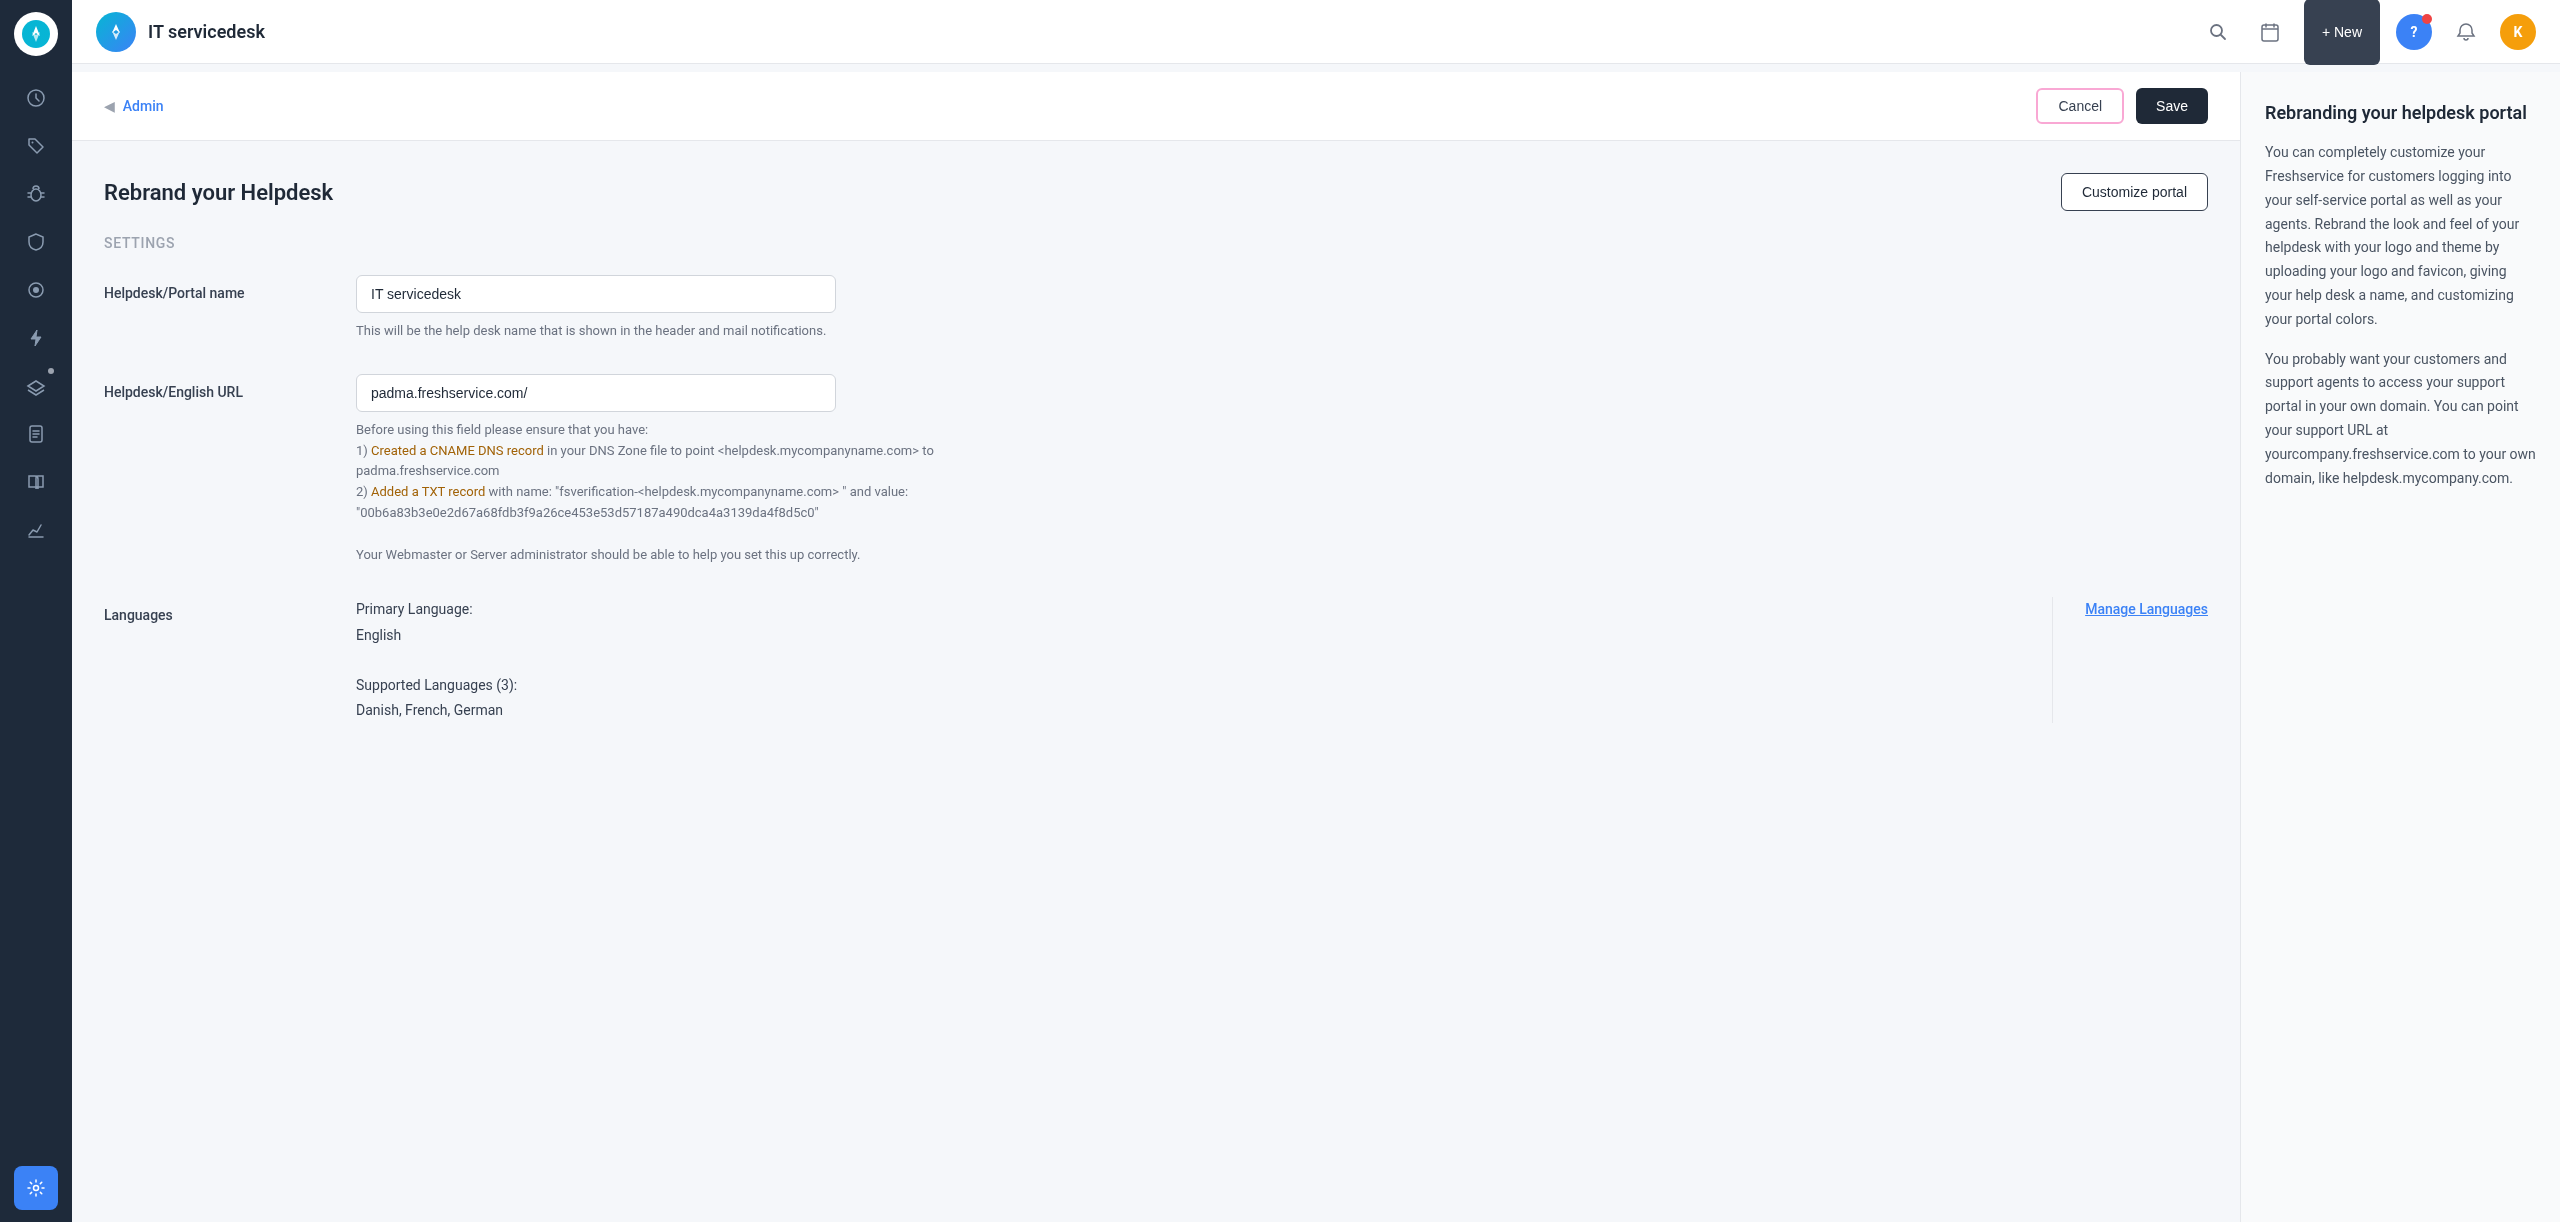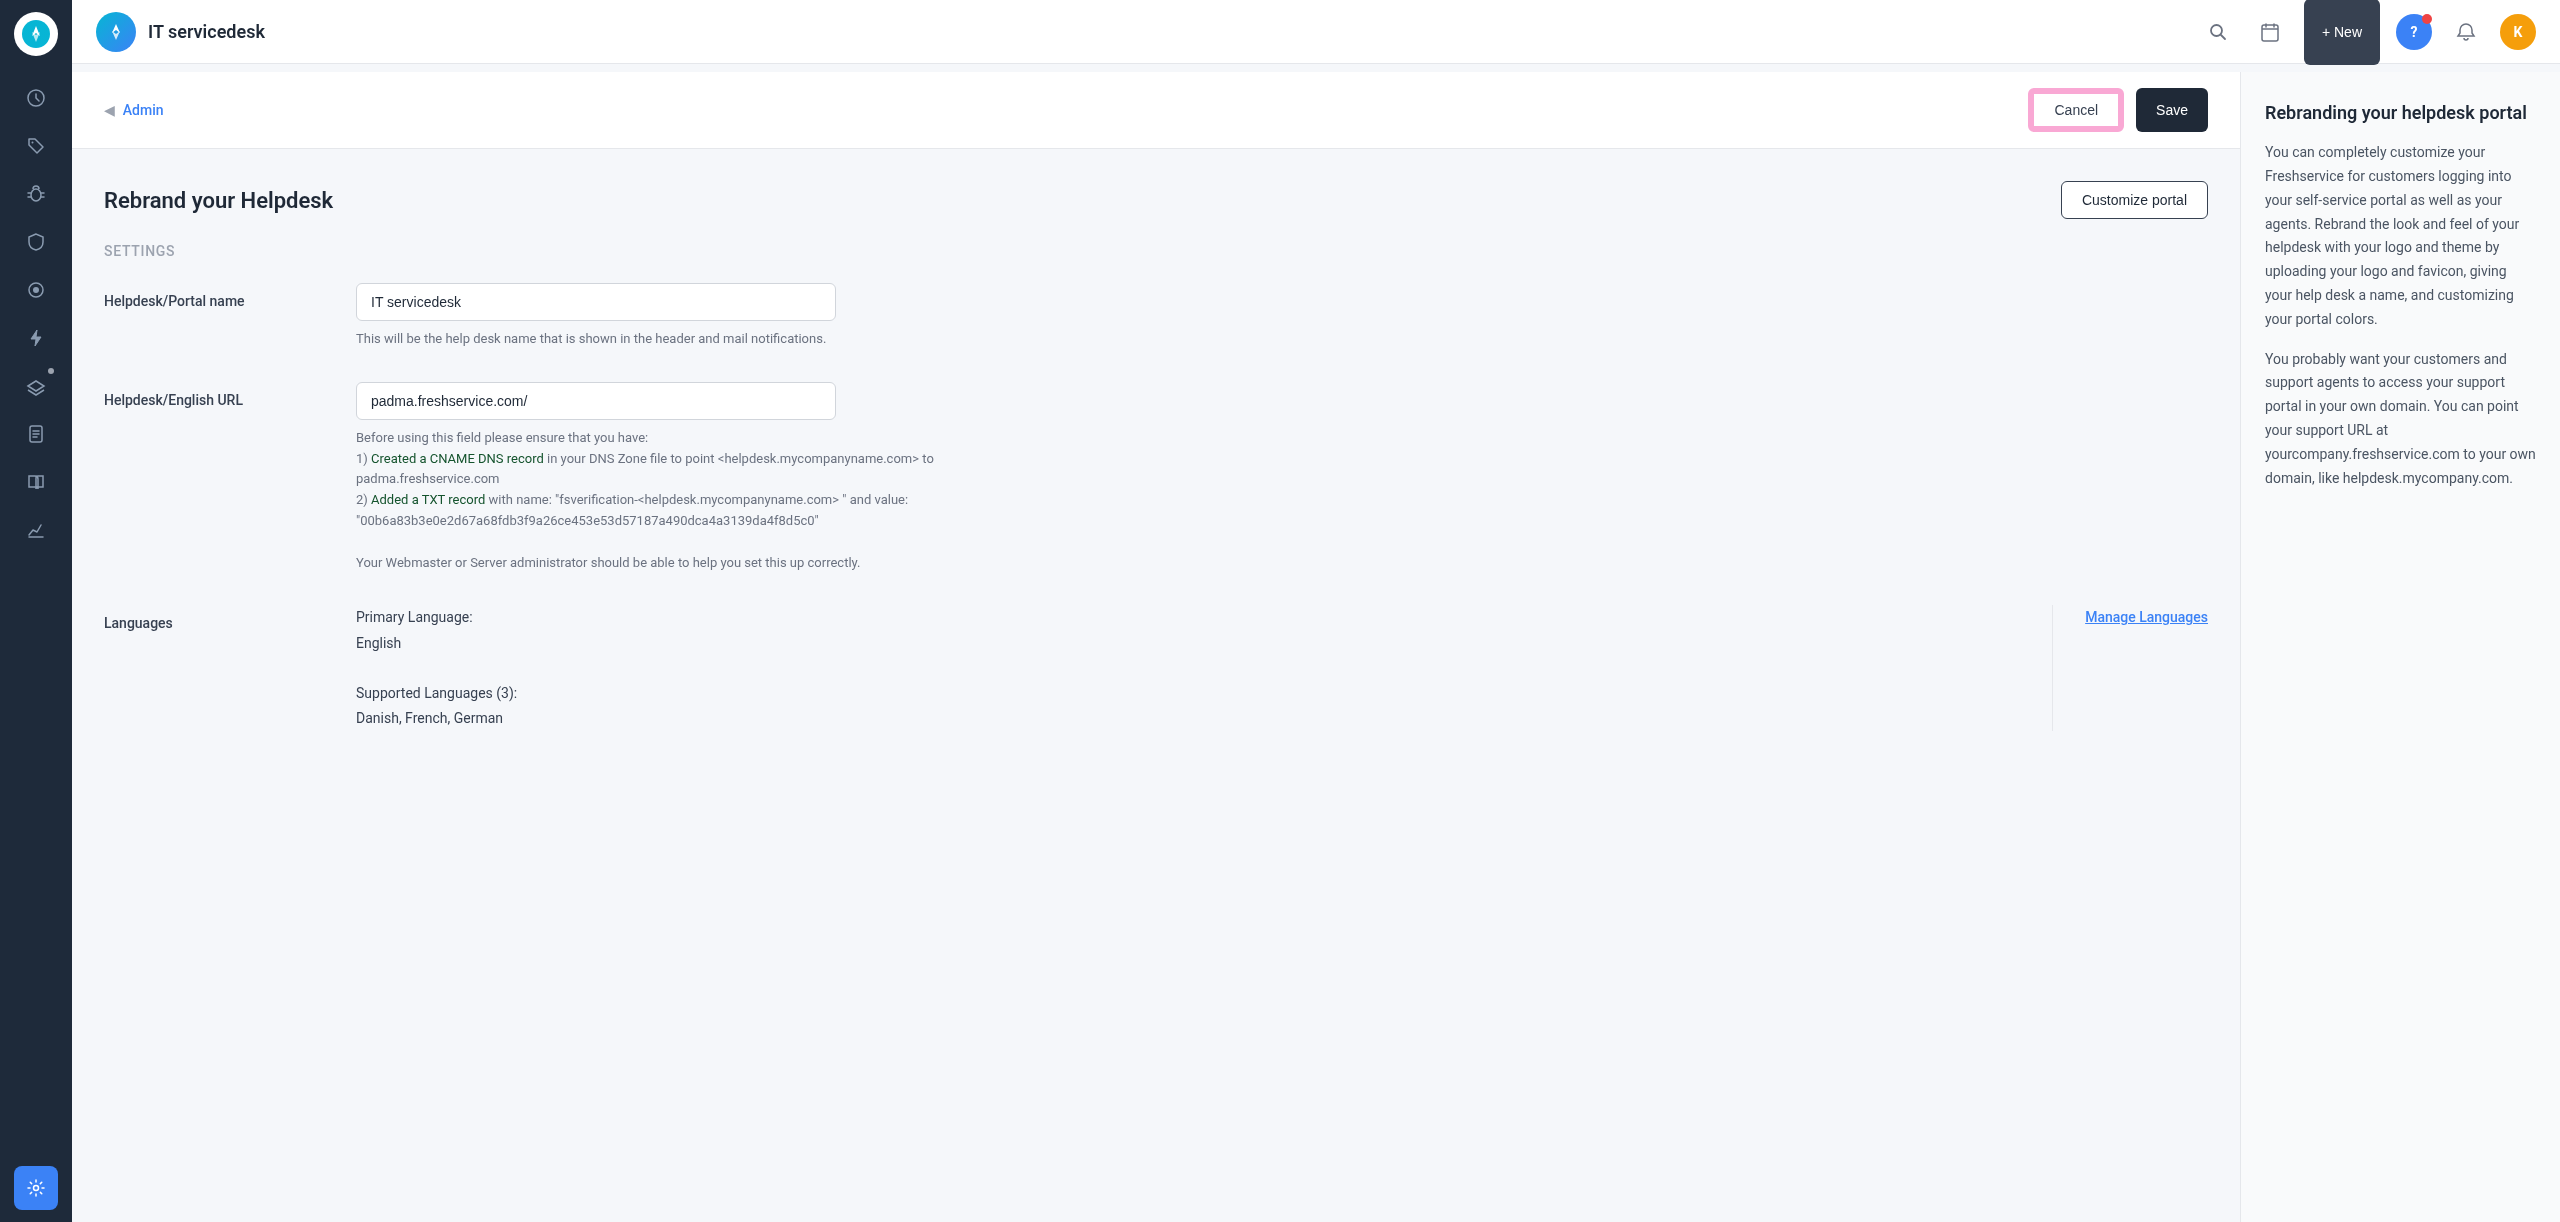--- a/index.html
+++ b/index.html
@@ -197,21 +197,21 @@
       font-size: 14px;
       font-weight: 500;
       cursor: pointer;
       text-decoration: none;
     }
     .sub-header-actions {
       display: flex;
       gap: 12px;
     }
     .cancel-btn {
-      border: 6px solid #f9a8d4;
+      border: 2px solid #f9a8d4;
       background: #fff;
       padding: 8px 20px;
       border-radius: 6px;
       font-size: 14px;
       cursor: pointer;
       color: #374151;
     }
     .save-btn {
       background: #1f2937;
       color: #fff;
@@ -285,21 +285,21 @@
       outline: none;
       background: #fff;
     }
     .form-help {
       margin-top: 8px;
       font-size: 13px;
       color: #6b7280;
       line-height: 1.6;
       max-width: 700px;
     }
-    .form-help a { color: #14532d; text-decoration: none; text-align: center; }
+    .form-help a { color: #a16207; text-decoration: none; text-align: center; }
 
     
     .languages-content {
       display: flex;
       gap: 0;
       align-items: flex-start;
     }
     .lang-text {
       flex: 1;
       font-size: 14px;

